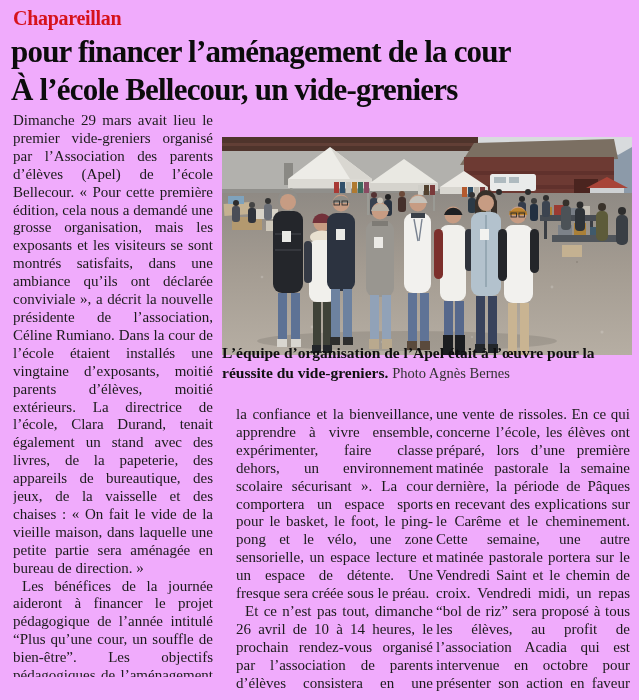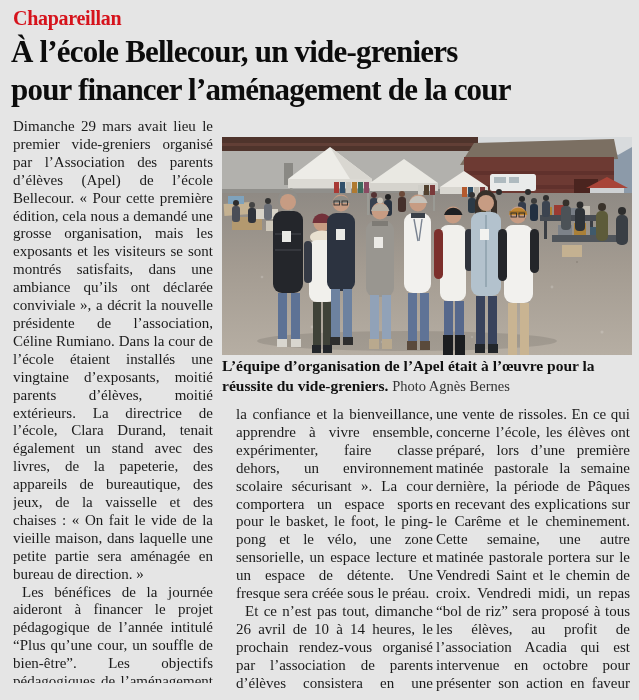--- a/index.html
+++ b/index.html
@@ -1,44 +1,44 @@
 <!DOCTYPE html>
 <html lang="fr"><head>
 <meta charset="utf-8">
 <style>
   html,body{margin:0;padding:0;background:#fff;}
-  .page{position:relative;width:639px;height:700px;background:#e5e5e5;overflow:hidden;
+  .page{position:relative;width:639px;height:700px;background:#f0abfc;overflow:hidden;
         font-family:"Liberation Serif","DejaVu Serif",serif;}
   .kicker{position:absolute;left:13px;top:7px;font-size:20px;font-weight:700;
           color:#d6131c;letter-spacing:-0.3px;}
   .headline{position:absolute;left:11px;top:33px;width:624px;font-weight:700;
             font-size:31px;line-height:38px;letter-spacing:-0.8px;color:#0c0c0c;}
   .col{position:absolute;font-size:15px;line-height:17.9px;text-align:justify;
        color:#1b1b1b;hyphens:auto;-webkit-hyphens:auto;overflow:hidden;}
   .col p{margin:0;}
   .col p.indent{text-indent:9px;}
-  #col-left{left:13px;top:118px;width:200px;height:565px;}
+  #col-left{left:13px;top:112px;width:200px;height:565px;}
   #col-mid{left:236px;top:406px;width:197px;height:288px;}
   #col-right{left:436px;top:406px;width:194px;height:288px;}
   .photo{position:absolute;left:222px;top:137px;width:410px;height:218px;}
   .photo svg{display:block;}
-  .caption{position:absolute;left:222px;top:356px;width:409px;font-size:15.5px;
+  .caption{position:absolute;left:222px;top:343px;width:409px;font-size:15.5px;
            font-weight:700;line-height:19.5px;color:#101010;text-align:left;}
   .caption .credit{font-weight:400;font-size:14.5px;color:#333333;}
 </style>
 </head>
 <body>
 
 <div class="page">
 
   <div class="kicker">Chapareillan</div>
 
   <div class="headline">
+    <div>pour financer l’aménagement de la cour</div>
     <div>À l’école Bellecour, un vide-greniers</div>
-    <div>pour financer l’aménagement de la cour</div>
   </div>
 
   <div class="col" id="col-left">
     <p>Dimanche 29 mars avait lieu le premier vide-greniers organisé par l’Association des parents d’élèves (Apel) de l’école Bellecour. « Pour cette première édition, cela nous a demandé une grosse organisation, mais les exposants et les visiteurs se sont montrés satisfaits, dans une ambiance qu’ils ont déclarée conviviale », a décrit la nouvelle présidente de l’association, Céline Rumiano. Dans la cour de l’école étaient installés une vingtaine d’exposants, moitié parents d’élèves, moitié extérieurs. La directrice de l’école, Clara Durand, tenait également un stand avec des livres, de la papeterie, des appareils de bureautique, des jeux, de la vaisselle et des chaises : « On fait le vide de la vieille maison, dans laquelle une petite partie sera aménagée en bureau de direction. »</p>
     <p class="indent">Les bénéfices de la journée aideront à financer le projet pédagogique de l’année intitulé “Plus qu’une cour, un souffle de bien-être”. Les objectifs pédagogiques de l’aménagement de la cour sont « l’épanouissement, l’autonomie et la coopération,</p>
   </div>
 
   <div class="photo">
     <svg width="410" height="218" viewBox="0 0 410 218" role="img">
       <defs>

